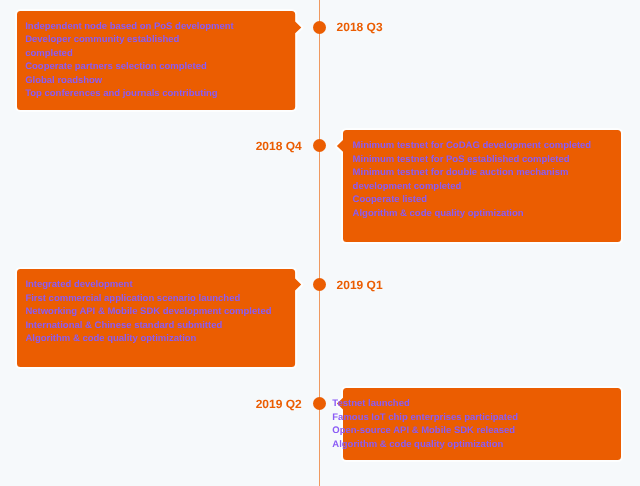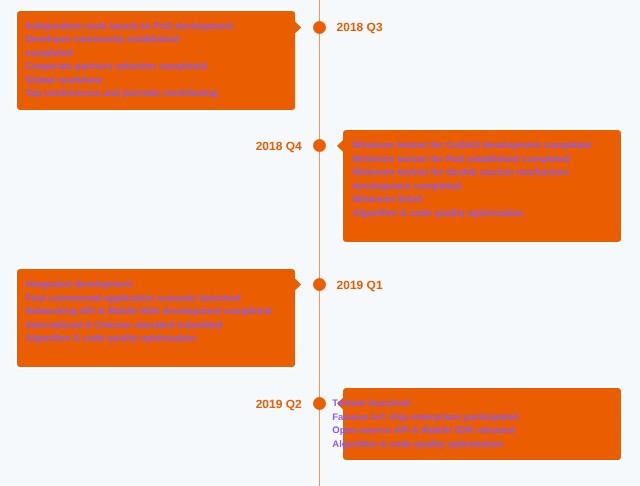--- a/index.html
+++ b/index.html
@@ -36,21 +36,21 @@
   <div class="yr" style="top: 21.1px; left: 336.6px;">2018 Q3</div>
 
   <svg class="cardshape" width="294" height="128" viewBox="-8 -8 294 128" style="left: 335.3px; top: 122px;">
     <path d="M 3.5 0 H 274.5 A 3.5 3.5 0 0 1 278 3.5 V 108.5 A 3.5 3.5 0 0 1 274.5 112 H 3.5 A 3.5 3.5 0 0 1 0 108.5 V 21.800000000000004 L -6.1 15.900000000000006 L 0 10.000000000000005 V 3.5 A 3.5 3.5 0 0 1 3.5 0 Z" fill="#eb5d01" stroke="#fdfefe" stroke-width="4.2" paint-order="stroke" stroke-linejoin="round"></path>
   </svg>
   <div class="card right" style="left: 343.3px; top: 130px; width: 278px; height: 112px;">
     <div class="line">Minimum testnet for CoDAG development completed</div>
     <div class="line">Minimum testnet for PoS established completed</div>
     <div class="line">Minimum testnet for double auction mechanism</div>
     <div class="line">development completed</div>
-    <div class="line">Minimum listed</div>
+    <div class="line">Cooperate listed</div>
     <div class="line">Algorithm &amp; code quality optimization</div>
   </div>
   <div class="dot" style="left: 313.1px; top: 139.4px;"></div>
   <div class="yr rt" style="top: 139.8px; right: 338.3px;">2018 Q4</div>
 
   <svg class="cardshape" width="294.1" height="114" viewBox="-8 -8 294.1 114" style="left: 8.9px; top: 261px;">
     <path d="M 3.5 0 H 274.6 A 3.5 3.5 0 0 1 278.1 3.5 V 9.6 L 284.20000000000005 15.5 L 278.1 21.4 V 94.5 A 3.5 3.5 0 0 1 274.6 98 H 3.5 A 3.5 3.5 0 0 1 0 94.5 V 3.5 A 3.5 3.5 0 0 1 3.5 0 Z" fill="#eb5d01" stroke="#fdfefe" stroke-width="4.2" paint-order="stroke" stroke-linejoin="round"></path>
   </svg>
   <div class="card left" style="left: 16.9px; top: 269px; width: 278.1px; height: 98px; border-radius: 20px;">
     <div class="line">Integrated development</div>

